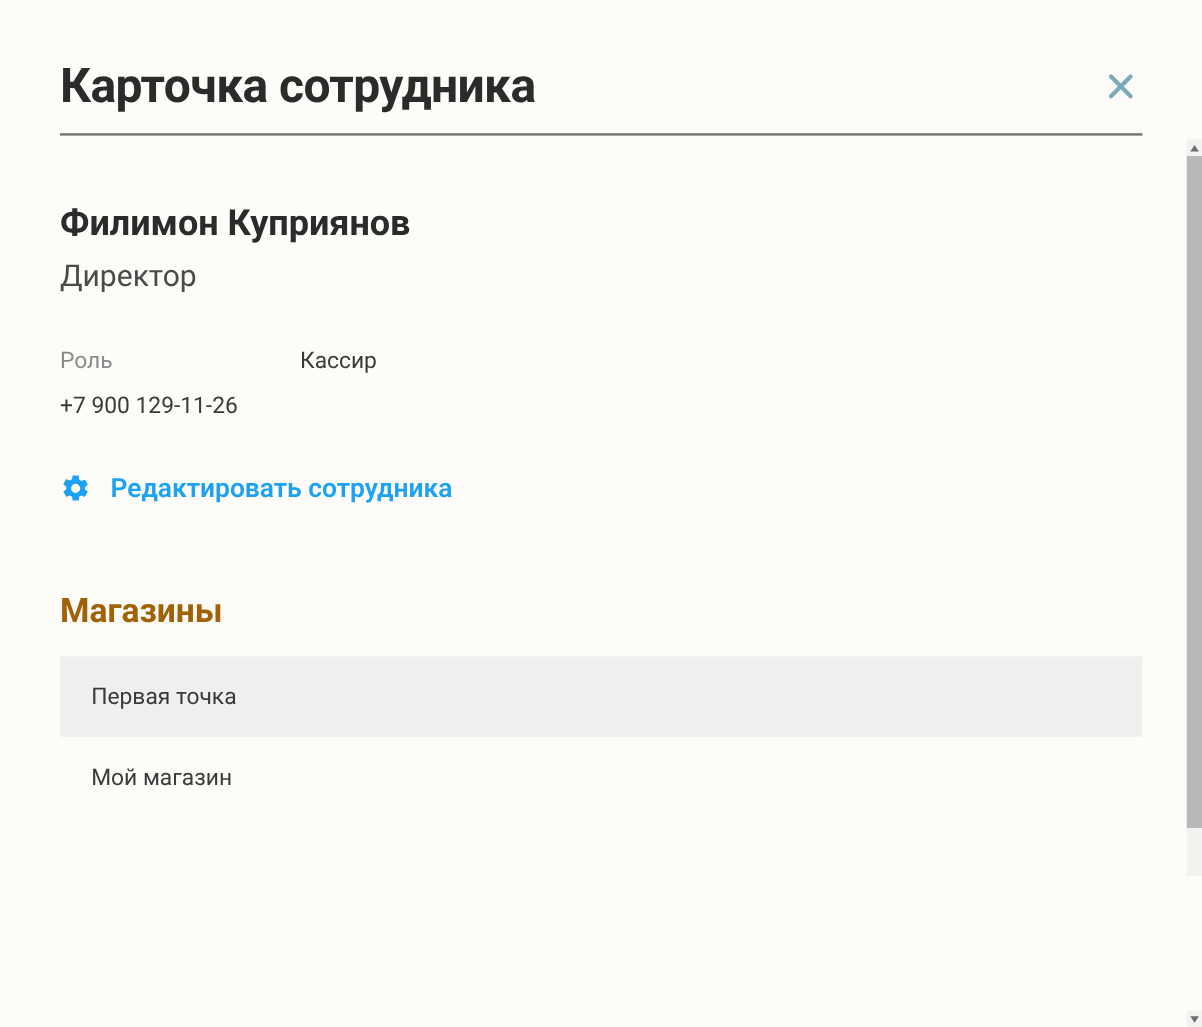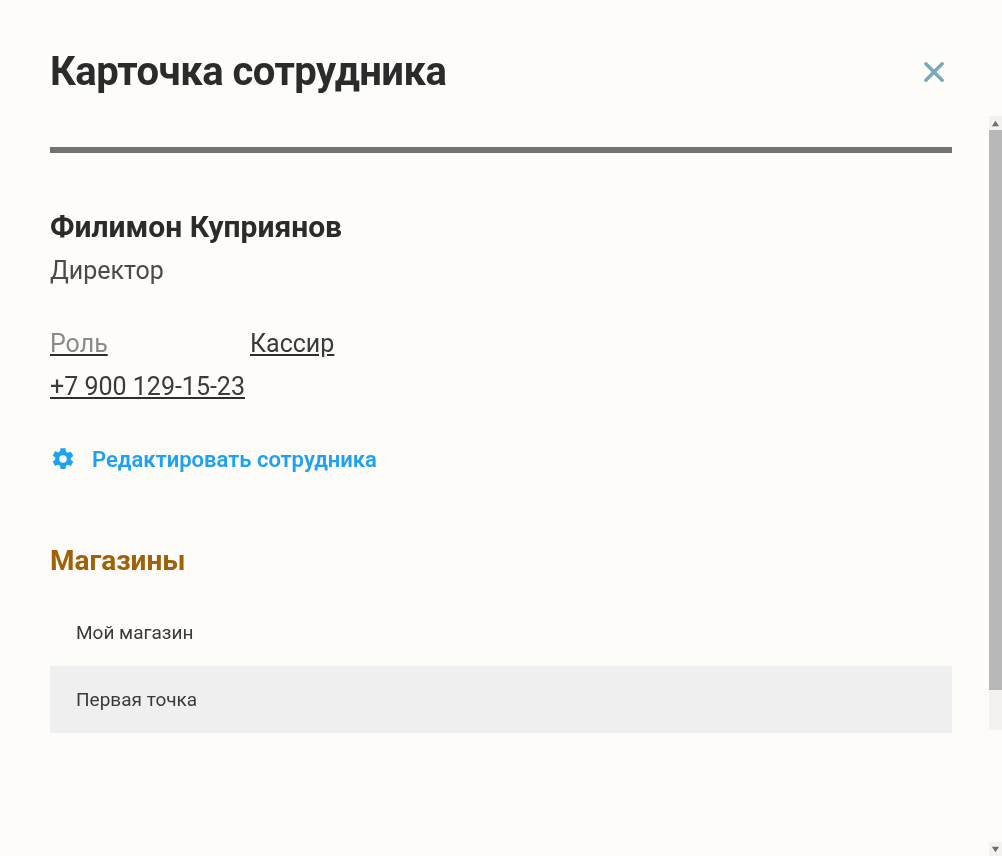--- a/index.html
+++ b/index.html
@@ -16,22 +16,22 @@
     width: 100%;
     height: 100%;
     padding: 48px 50px 0 50px;
     overflow-y: auto;
     overflow-x: hidden;
   }
   .header-row {
     display: flex;
     justify-content: space-between;
     align-items: center;
-    padding-bottom: 52px;
-    border-bottom: 6px solid #737373;
+    padding-bottom: 16px;
+    border-bottom: 2px solid #737373;
   }
   .page-title {
     font-size: 40px;
     font-weight: 700;
     color: #2b2b2b;
     letter-spacing: -0.5px;
   }
   .close-btn {
     width: 36px;
     height: 36px;
@@ -51,22 +51,21 @@
   }
   .employee-position {
     font-size: 25px;
     color: #4a4a4a;
     margin-bottom: 44px;
   }
   .info-row {
     display: flex;
     max-width: 540px;
     margin-bottom: 14px;
-    font-size: 25px;
-    text-decoration: underline;
+    font-size: 19px;
   }
   .info-label { color: #8a8a8a; flex: 0 0 200px; }
   .info-value { color: #3a3a3a; flex: 1; }
   .edit-link {
     display: flex;
     align-items: center;
     gap: 16px;
     margin-top: 31px;
     cursor: pointer;
     color: #1da1f2;
@@ -134,40 +133,40 @@
 
   <div class="employee-block">
     <div class="employee-name">Филимон Куприянов</div>
     <div class="employee-position">Директор</div>
 
     <div class="info-row">
       <div class="info-label">Роль</div>
       <div class="info-value">Кассир</div>
     </div>
     <div class="info-row">
-      <div class="info-value">+7 900 129-15-23</div>
+      <div class="info-value">+7 900 129-11-26</div>
     </div>
     <div class="info-row">
     </div>
 
     <div class="edit-link">
       <svg class="gear" viewBox="0 0 24 24" fill="currentColor">
         <path d="M19.14,12.94a7.14,7.14,0,0,0,.05-.94,7.14,7.14,0,0,0-.05-.94l2.03-1.58a.5.5,0,0,0,.12-.64l-1.92-3.32a.5.5,0,0,0-.6-.22l-2.39.96a7.03,7.03,0,0,0-1.62-.94l-.36-2.54A.5.5,0,0,0,13.9,2h-3.8a.5.5,0,0,0-.49.42L9.25,4.96a7.03,7.03,0,0,0-1.62.94l-2.39-.96a.5.5,0,0,0-.6.22L2.72,8.48a.5.5,0,0,0,.12.64l2.03,1.58a7.14,7.14,0,0,0-.05.94,7.14,7.14,0,0,0,.05.94L2.84,14.16a.5.5,0,0,0-.12.64l1.92,3.32a.5.5,0,0,0,.6.22l2.39-.96a7.03,7.03,0,0,0,1.62.94l.36,2.54a.5.5,0,0,0,.49.42h3.8a.5.5,0,0,0,.49-.42l.36-2.54a7.03,7.03,0,0,0,1.62-.94l2.39.96a.5.5,0,0,0,.6-.22l1.92-3.32a.5.5,0,0,0-.12-.64ZM12,15.5A3.5,3.5,0,1,1,15.5,12,3.5,3.5,0,0,1,12,15.5Z"></path>
       </svg>
       <span>Редактировать сотрудника</span>
     </div>
   </div>
 
   <div class="stores-block">
     <div class="stores-title">Магазины</div>
+    <div class="store-item alt">
+      <span>Первая точка</span>
+    </div>
     <div class="store-item">
       <span>Мой магазин</span>
-    </div>
-    <div class="store-item alt">
-      <span>Первая точка</span>
     </div>
   </div>
 
 </div>
 
 <div class="scroll-cap-top">
   <svg viewBox="0 0 10 10">
       <polygon points="5,2 9,8 1,8"></polygon>
     </svg>
 </div>

